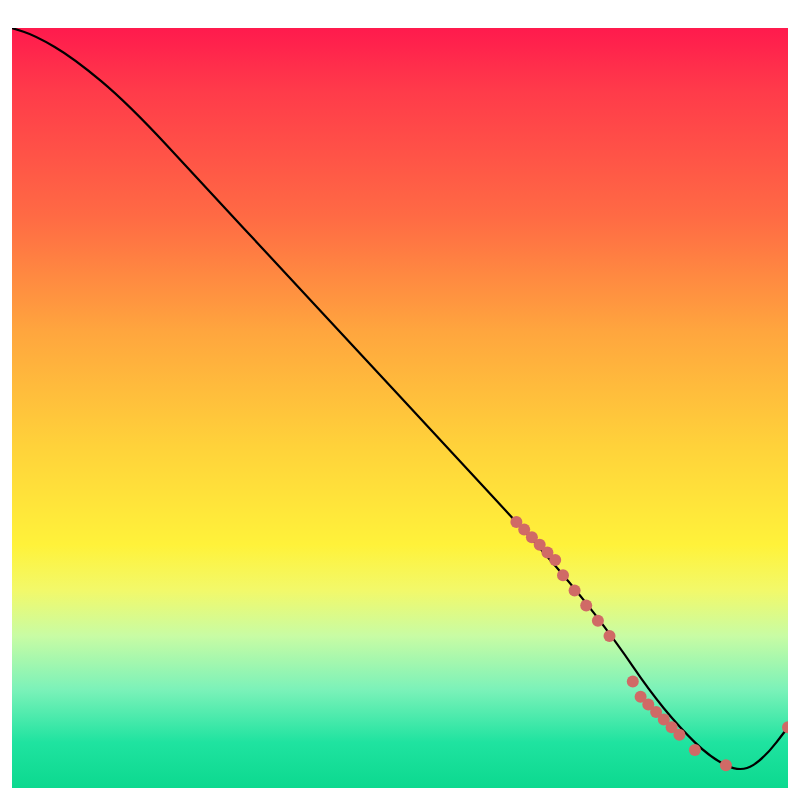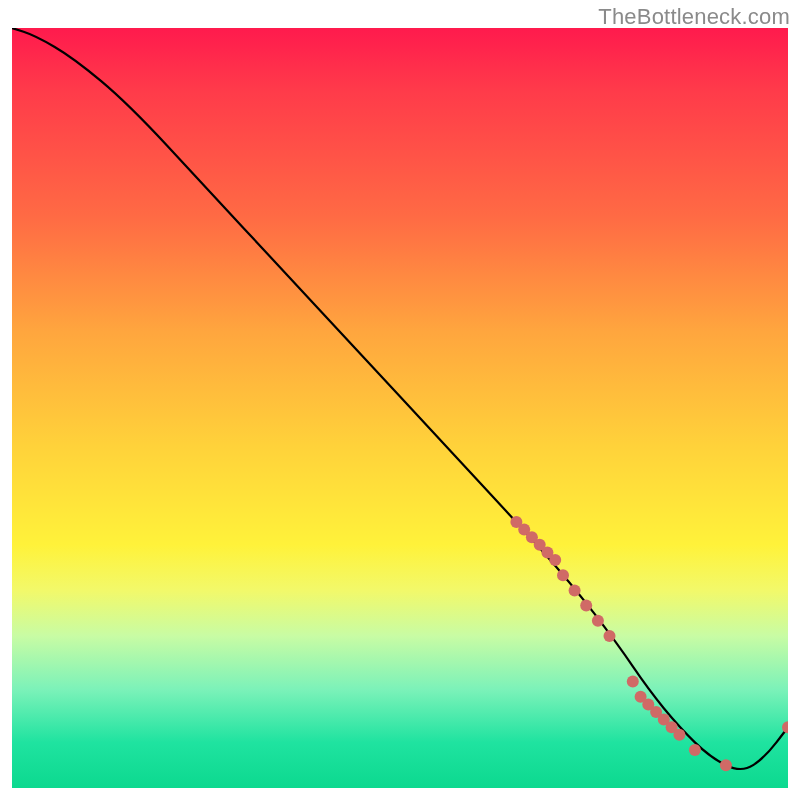--- a/index.html
+++ b/index.html
@@ -53,21 +53,20 @@
     font-size: 22px;
     color: #8a8a8a;
     letter-spacing: 0.2px;
   }
 </style>
 </head>
 <body>
 
 <div class="stage">
 
-  <div class="watermark">TheBottleneck.com</div>
 
   <div class="plot">
     <svg class="curve" viewBox="0 0 776 760" preserveAspectRatio="none">
       <path id="curve-path" fill="none" stroke="#000000" stroke-width="2.2" d="M 0.0 0.0 Q 0.0 0.0 11.6 3.8 Q 23.3 7.6 42.7 19.0 Q 62.1 30.4 89.2 53.2 Q 116.4 76.0 155.2 117.8 Q 194.0 159.6 232.8 201.4 Q 271.6 243.2 310.4 285.0 Q 349.2 326.8 388.0 368.6 Q 426.8 410.4 465.6 452.2 Q 504.4 494.0 531.6 524.4 Q 558.7 554.8 582.0 585.2 Q 605.3 615.6 620.8 638.4 Q 636.3 661.2 651.8 680.2 Q 667.4 699.2 682.9 714.4 Q 698.4 729.6 713.9 737.2 Q 729.4 744.8 741.1 737.2 Q 752.7 729.6 764.4 714.4 T 776.0 699.2"></path>
       <g id="marker-group">
           <circle cx="504.4" cy="494.0" r="6" fill="#d06a66"></circle>
           <circle cx="512.2" cy="501.6" r="6" fill="#d06a66"></circle>
           <circle cx="519.9" cy="509.2" r="6" fill="#d06a66"></circle>
           <circle cx="527.7" cy="516.8" r="6" fill="#d06a66"></circle>
           <circle cx="535.4" cy="524.4" r="6" fill="#d06a66"></circle>

